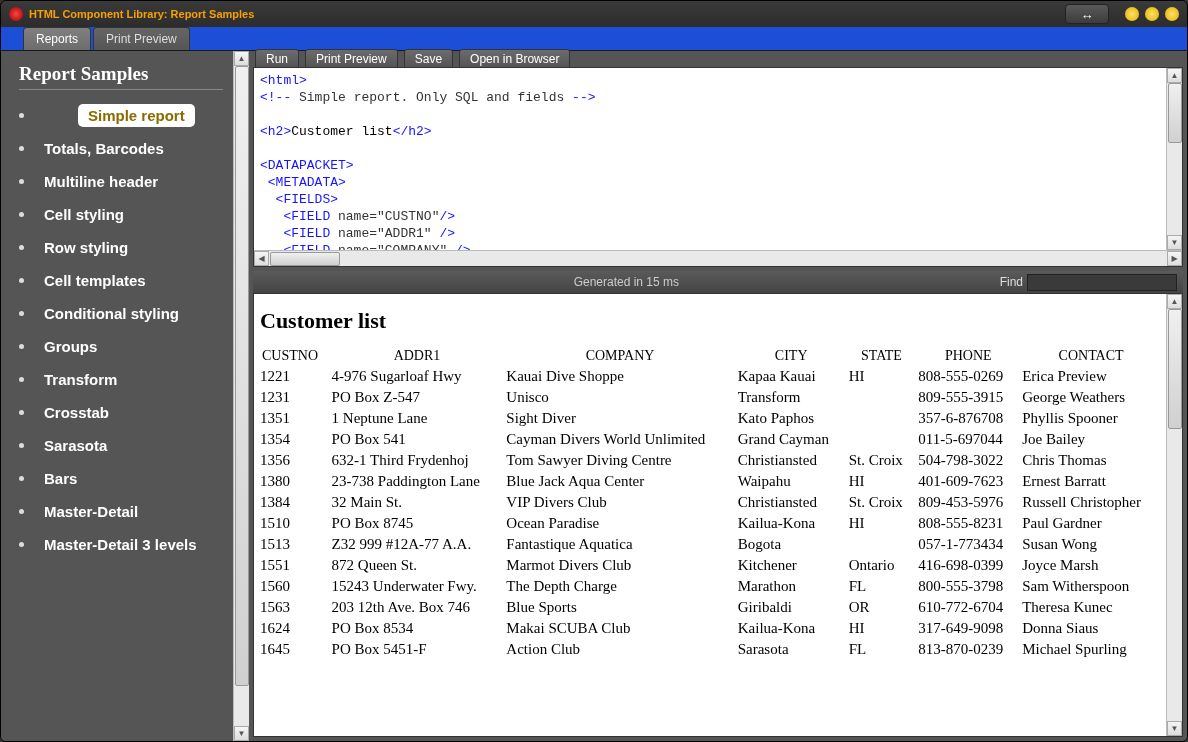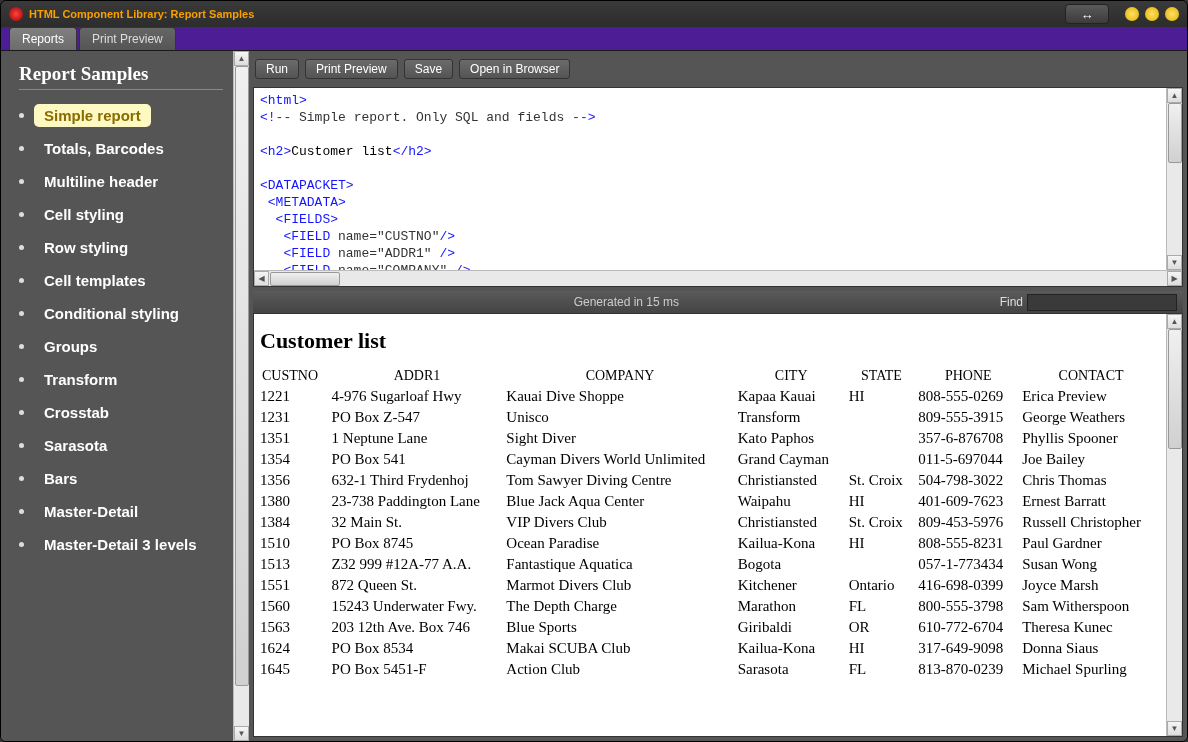--- a/index.html
+++ b/index.html
@@ -7,38 +7,38 @@
 .titlebar { height:26px; background:linear-gradient(#3a3a3a,#2c2c2c); display:flex; align-items:center; padding:0 8px; border-radius:5px 5px 0 0;}
 .titlebar .dot{width:14px;height:14px;border-radius:50%;background:radial-gradient(#f44,#900);margin-right:6px;display:inline-block;}
 .titlebar .title{color:#f7a000;font-weight:bold;font-size:11px;}
 .titlebar .spacer{flex:1;}
 .winbtn-group{display:flex;gap:6px;align-items:center;}
 .winbtn{width:14px;height:14px;border-radius:50%;display:inline-block;}
 .wb-min{background:radial-gradient(#ffe066,#e0b000);}
 .wb-max{background:radial-gradient(#ffe066,#e0b000);}
 .wb-close{background:radial-gradient(#ffe066,#e0b000);}
 .pillbtn{background:linear-gradient(#5a5a5a,#3c3c3c);border:1px solid #222;border-radius:4px;height:20px;width:44px;color:#fff;display:inline-flex;align-items:center;justify-content:center;margin-right:16px;font-size:13px;}
-.tabstrip{height:24px;background:#4c1d95;border-bottom:1px solid #1a1a1a;display:flex;align-items:center;padding-left:8px;}
+.tabstrip{height:24px;background:#1d4ed8;border-bottom:1px solid #1a1a1a;display:flex;align-items:center;padding-left:22px;}
 .tab{padding:4px 12px;color:#ddd;background:linear-gradient(#666,#555);border:1px solid #333;border-bottom:none;border-radius:4px 4px 0 0;margin-right:2px;font-size:12px;}
 .tab.active{background:linear-gradient(#808080,#6c6c6c);color:#fff;}
 .client{display:flex;height:calc(100% - 50px);background:#555;}
 .sidebar{width:248px;background:#555;display:flex;}
 .sidecontent{flex:1;padding:12px 10px 0 18px;overflow:hidden;}
 .sidecontent h2{color:#fff;font-family:"Segoe UI",Tahoma;font-weight:600;font-size:19px;border-bottom:1px solid #888;padding-bottom:4px;margin-bottom:14px;}
 .navlist{list-style:none;}
 .navitem{display:flex;align-items:center;gap:10px;margin:10px 0;}
 .navitem .bullet{width:5px;height:5px;border-radius:50%;background:#ddd;}
 .navitem .lbl{color:#fff;font-weight:600;font-size:15px;padding:3px 10px;border-radius:5px;}
-.navitem.sel .lbl{background:#fef9c3;color:#8a6b00;}
+.navitem.sel .lbl{background:#ffffff;color:#8a6b00;margin-left:44px;}
 .vscroll{width:16px;background:#e9e9e9;border-left:1px solid #bbb;position:relative;}
 .vscroll .arrow{position:absolute;left:0;width:100%;height:15px;background:linear-gradient(#f5f5f5,#ddd);border:1px solid #aaa;display:flex;align-items:center;justify-content:center;font-size:8px;color:#555;}
 .vscroll .arrow.top{top:0;} .vscroll .arrow.bottom{bottom:0;}
 .vscroll .thumb{position:absolute;left:1px;width:14px;background:linear-gradient(#f0f0f0,#d0d0d0);border:1px solid #999;border-radius:2px;}
 .main{flex:1;display:flex;flex-direction:column;background:#555;}
-.toolbar{height:36px;display:flex;align-items:center;gap:6px;padding:3px 6px;}
+.toolbar{height:16px;display:flex;align-items:center;gap:6px;padding:3px 6px;}
 .btn{background:linear-gradient(#6b6b6b,#545454);color:#fff;border:1px solid #333;border-radius:3px;padding:2px 10px;font-size:12px;cursor:pointer;}
 .codewrap{height:200px;background:#fff;margin:0 4px;border:1px solid #333;position:relative;display:flex;flex-direction:column;}
 .codearea{flex:1;overflow:hidden;padding:4px 6px;font-family:"Courier New",monospace;font-size:13px;line-height:17px;white-space:pre;}
 .codearea .tag{color:#1515ff;}
 .codearea .comment{color:#333;}
 .codearea .attr{color:#333;}
 .codehscroll{height:16px;background:#e9e9e9;border-top:1px solid #bbb;position:relative;}
 .codehscroll .arrow{position:absolute;top:0;width:15px;height:100%;background:linear-gradient(#f5f5f5,#ddd);border:1px solid #aaa;display:flex;align-items:center;justify-content:center;font-size:8px;color:#555;}
 .codehscroll .arrow.l{left:0;} .codehscroll .arrow.r{right:0;}
 .codehscroll .thumb{position:absolute;top:1px;height:14px;left:16px;width:70px;background:linear-gradient(#f0f0f0,#d0d0d0);border:1px solid #999;border-radius:2px;}

